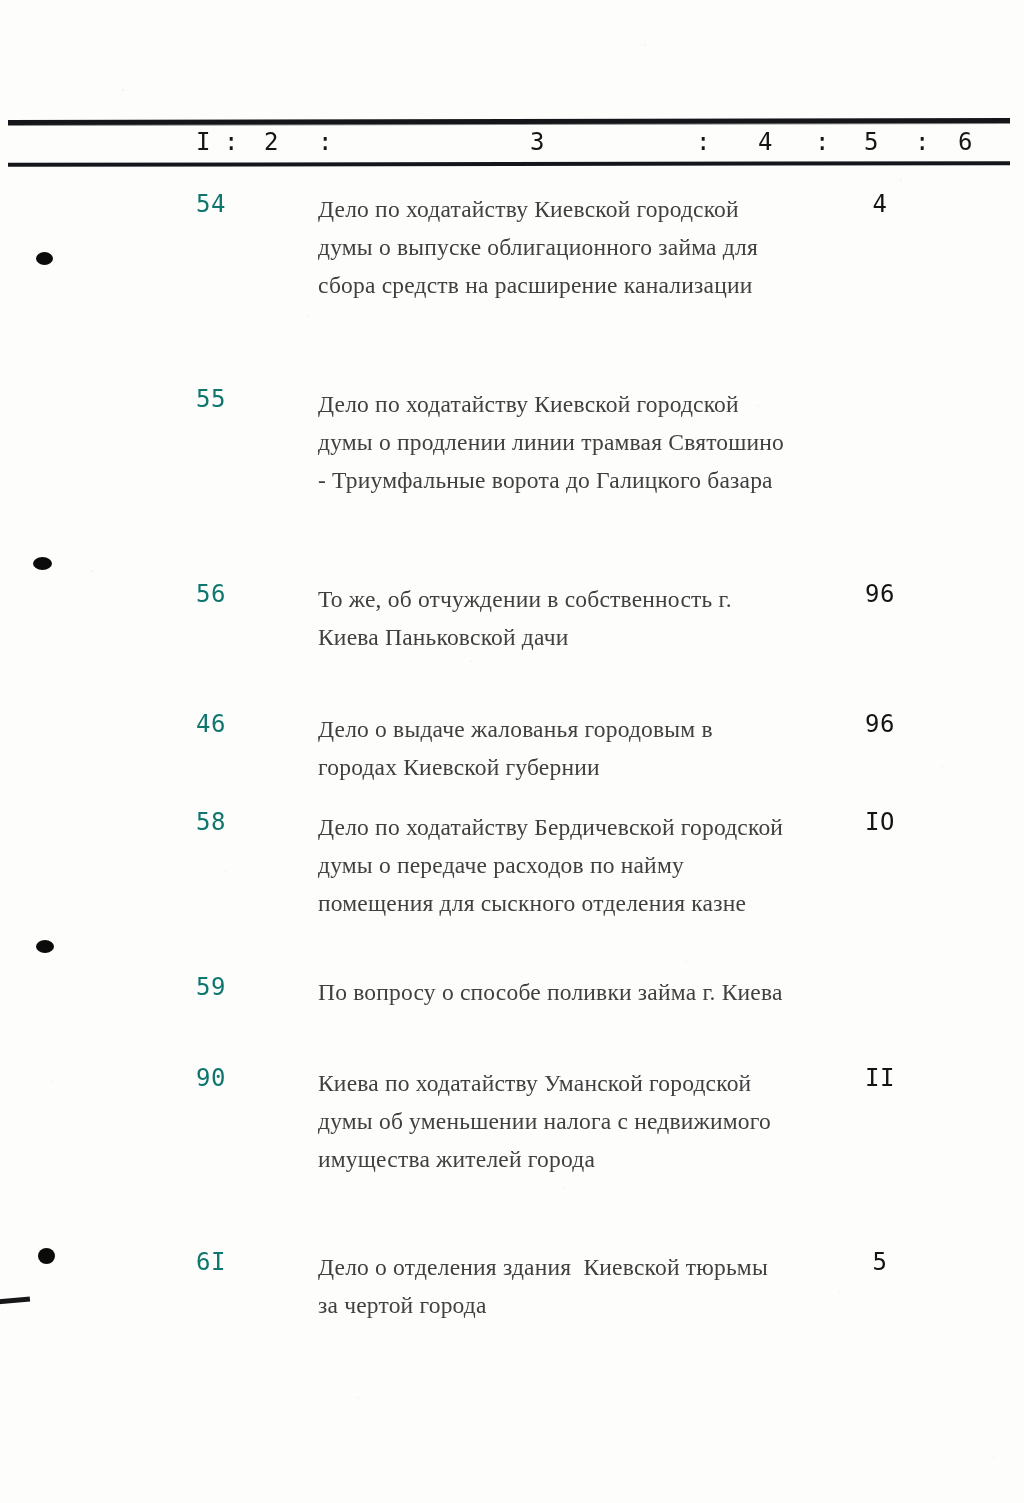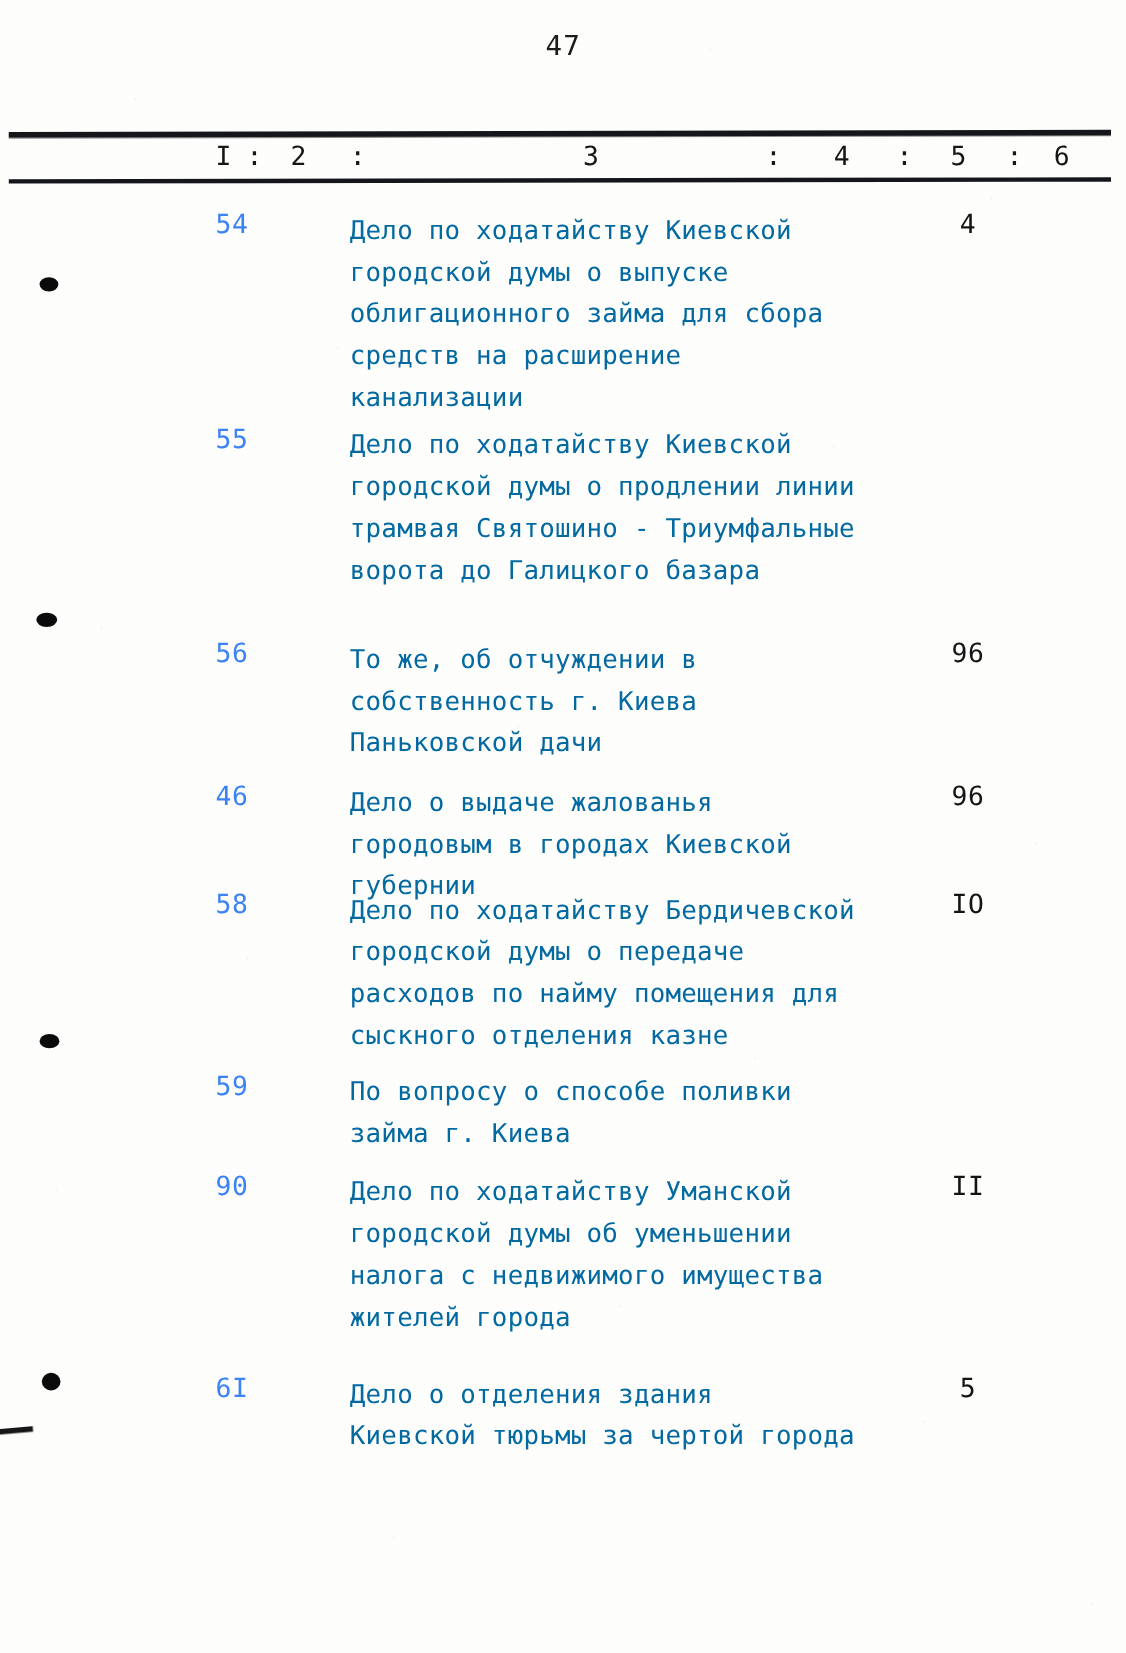--- a/index.html
+++ b/index.html
@@ -112,33 +112,34 @@
     position: relative;
     width: 1024px;
   }
   .entry-num {
     position: absolute;
     left: 196px;
     top: 0;
     width: 70px;
     font-size: 24px;
     letter-spacing: 0.5px;
-    color: #3b82f6;
+    color: #0f766e;
     white-space: pre;
   }
   .entry-title {
     position: absolute;
     left: 318px;
     top: 0;
     width: 470px;
     font-size: 23.5px;
     line-height: 38px;
     letter-spacing: 0.2px;
-    color: #0369a1;
+    color: #404040;
     white-space: pre-wrap;
+    font-family: Liberation Serif, serif;
   }
   .entry-page {
     position: absolute;
     left: 840px;
     top: 0;
     width: 80px;
     text-align: center;
     font-size: 24px;
     letter-spacing: 0.5px;
     color: #141414;
@@ -163,21 +164,20 @@
     filter: blur(0.5px);
   }
 </style>
 </head>
 <body>
 
 <div id="page">
 
   <div id="scan-grain"></div>
 
-  <div id="folio">47</div>
 
   <div class="rule" id="rule-top"></div>
   <div class="rule" id="rule-bottom"></div>
 
   <div id="col-header">
     <span class="hc1">I</span>
     <span class="hsep1">:</span>
     <span class="hc2">2</span>
     <span class="hsep2">:</span>
     <span class="hc3">3</span>
@@ -222,21 +222,21 @@
     </div>
 
     <div class="entry" style="position: absolute; top: 783px; left: 0px;">
       <div class="entry-num">59</div>
       <div class="entry-title">По вопросу о способе поливки займа г. Киева</div>
       <div class="entry-page"></div>
     </div>
 
     <div class="entry" style="position: absolute; top: 874px; left: 0px;">
       <div class="entry-num">90</div>
-      <div class="entry-title">Дело по ходатайству Уманской городской думы об уменьшении налога с недвижимого имущества жителей города</div>
+      <div class="entry-title">Киева по ходатайству Уманской городской думы об уменьшении налога с недвижимого имущества жителей города</div>
       <div class="entry-page">II</div>
     </div>
 
     <div class="entry" style="position: absolute; top: 1058px; left: 0px;">
       <div class="entry-num">6I</div>
       <div class="entry-title">Дело о отделения здания  Киевской тюрьмы за чертой города</div>
       <div class="entry-page">5</div>
     </div>
 
   </div>

